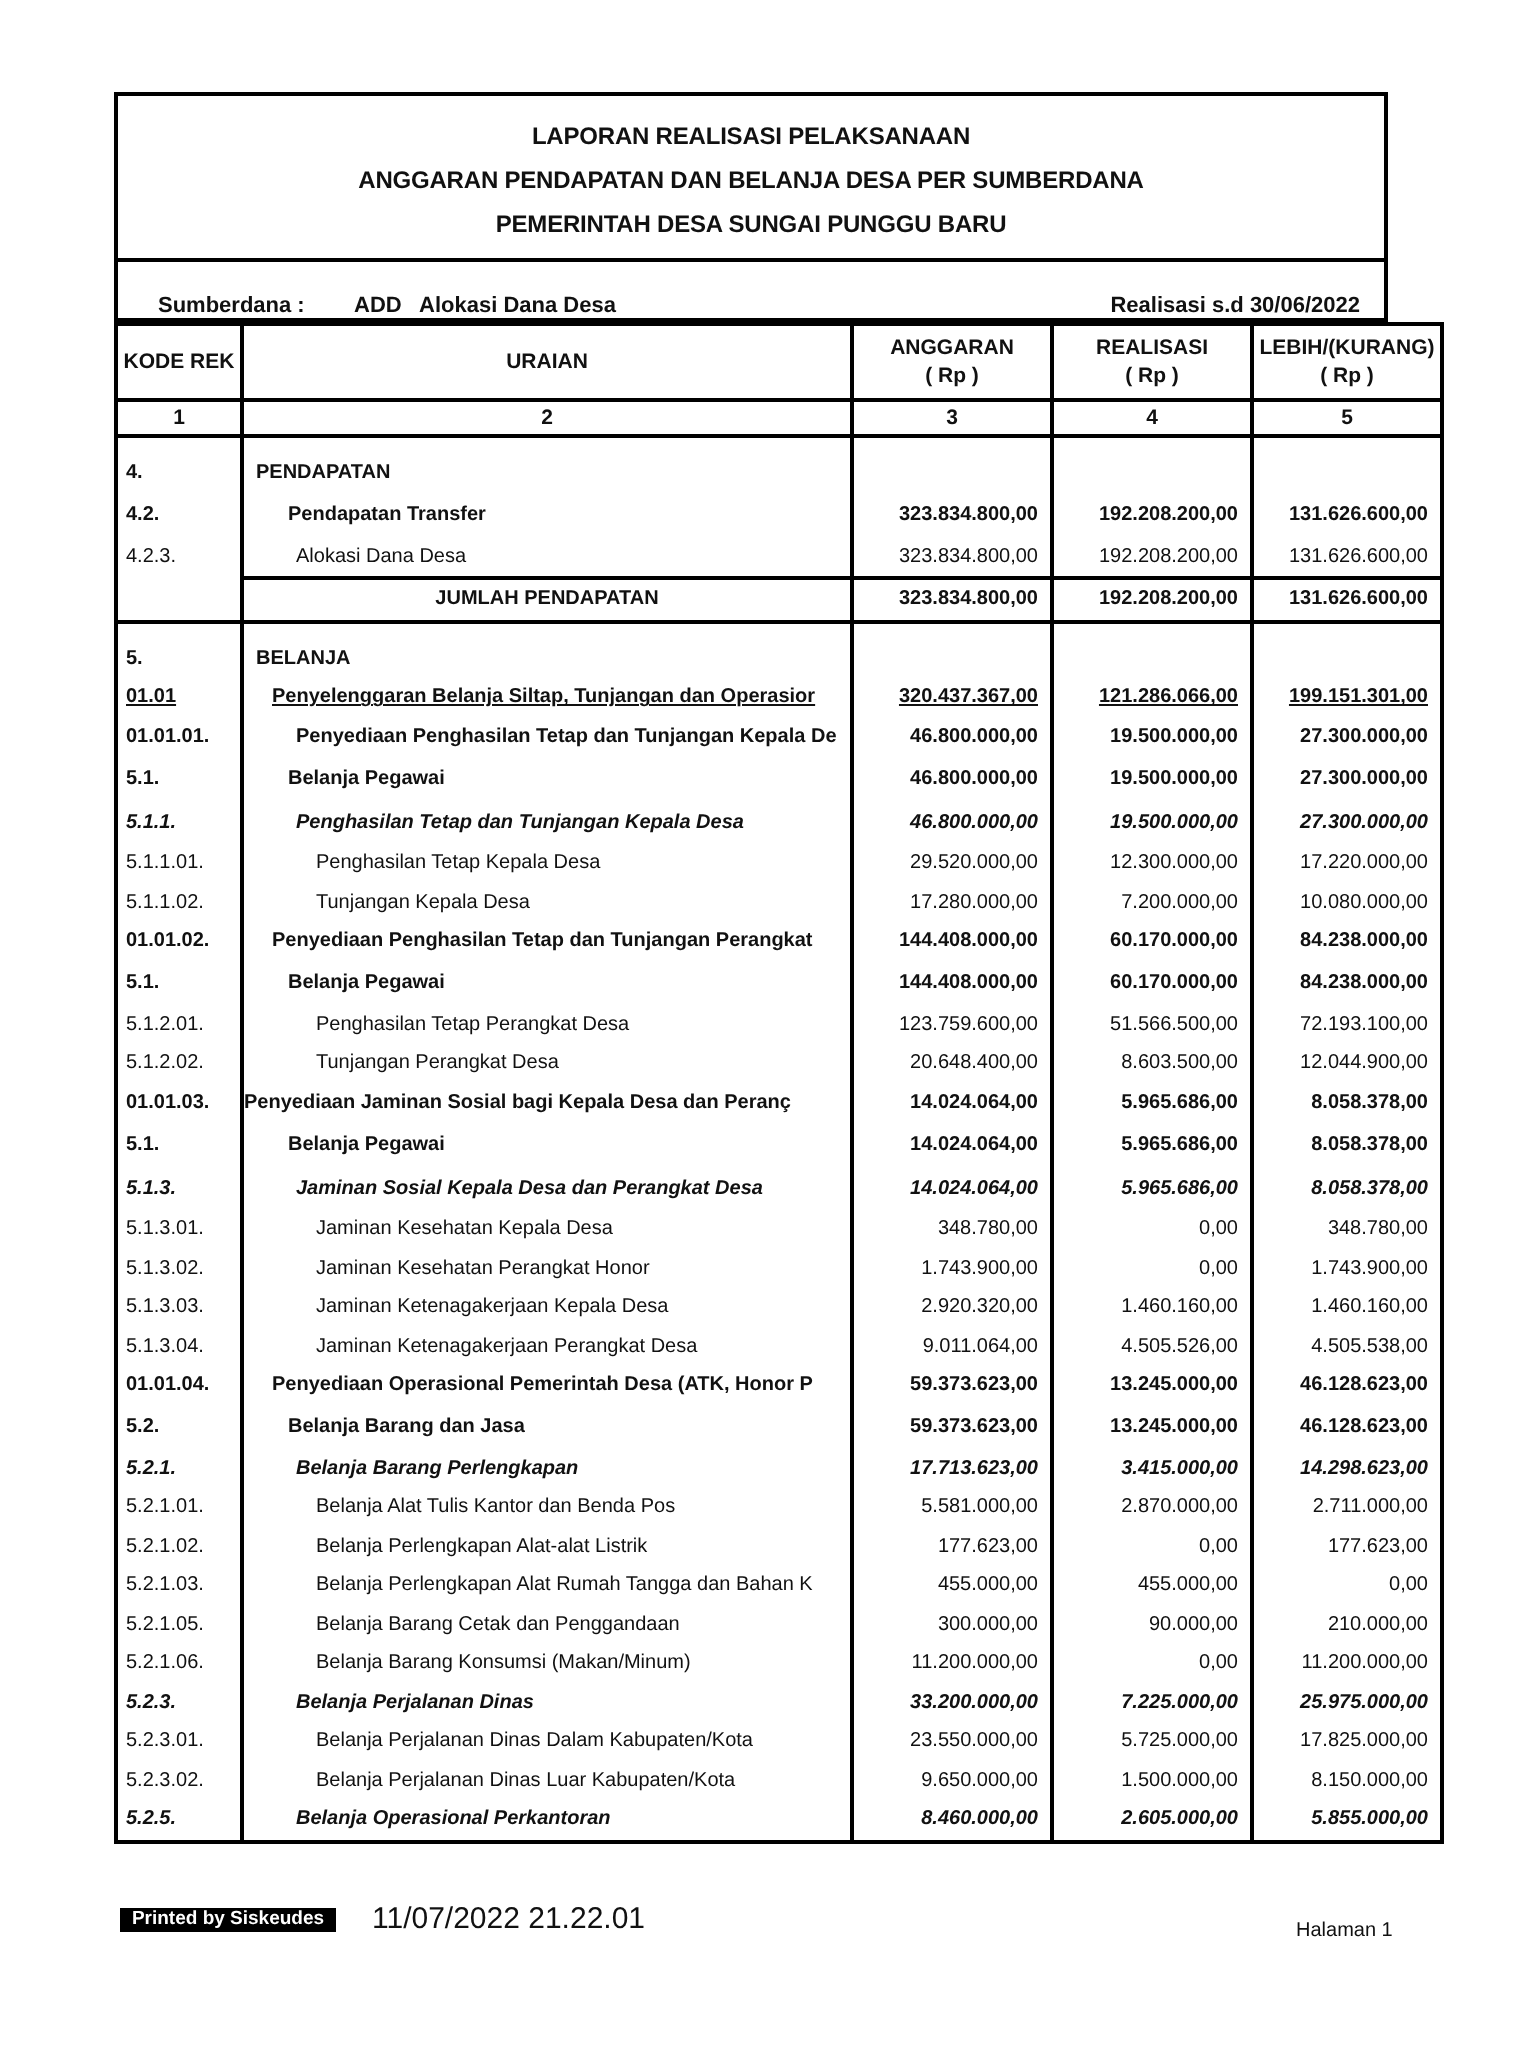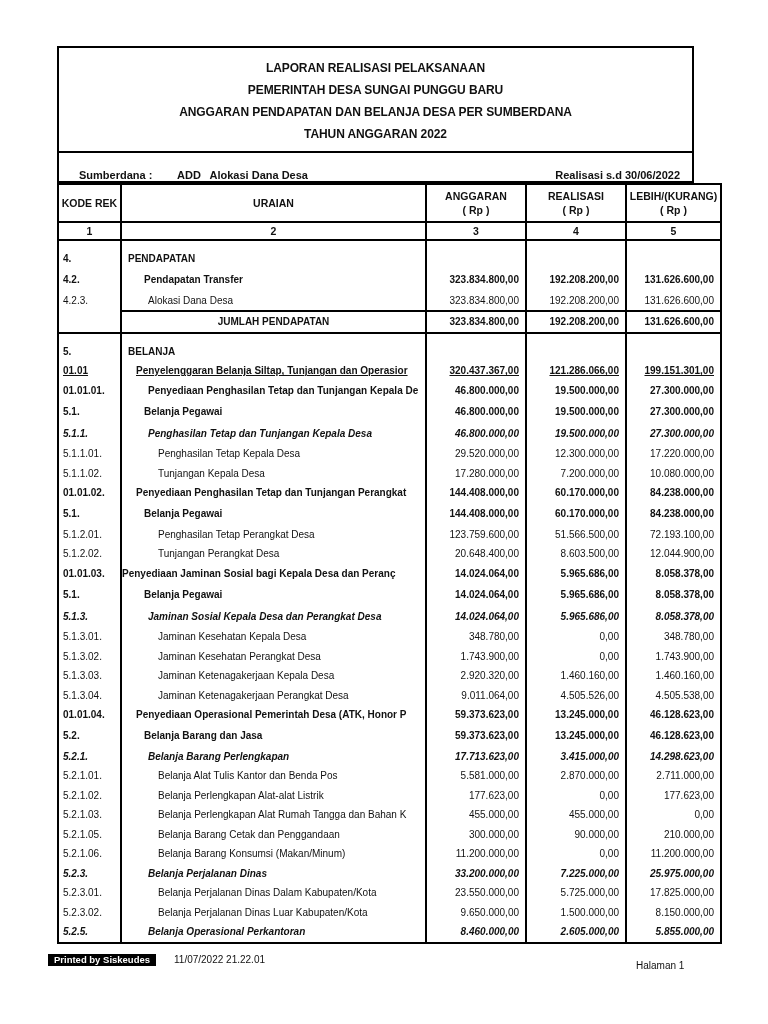--- a/index.html
+++ b/index.html
@@ -27,36 +27,35 @@
   tr.i td { font-weight: bold; font-style: italic; }
   tr.u td .t, tr.u td.v span { text-decoration: underline; }
   tr.tall td { height: 22px; }
   tr.gap td { height: 8px; }
   tr.sum td { border-top: 2px solid #000; border-bottom: 2px solid #000; }
   tr.sum td.k { border-top: none; border-bottom: 2px solid #000; }
   tr.last td { border-bottom: 2px solid #000; }
   .ind0 { padding-left: 6px; } .ind1 { padding-left: 22px; } .ind2 { padding-left: 26px; } .ind3 { padding-left: 36px; }
   td.center { text-align: center; }
 
-  .footer { position: absolute; left: 48px; top: 954px; width: 660px; height: 14px; }
+  .footer { position: absolute; left: 60px; top: 954px; width: 660px; height: 14px; }
   .printed { position: absolute; left: 0; top: 0; background: #000; color: #fff; font-size: 9.5px; font-weight: bold;
              width: 108px; height: 12px; line-height: 12px; text-align: center; }
-  .ptime { position: absolute; left: 126px; top: 0; font-size: 10px; line-height: 12px; }
+  .ptime { position: absolute; left: 126px; top: 0; font-size: 15px; line-height: 12px; }
   .pagenum { position: absolute; left: 588px; top: 6px; font-size: 10px; line-height: 12px; }
 </style>
 </head>
 <body>
 
 <div class="page">
   <div class="frame">
     <div class="title-block">
       <div class="title-line">LAPORAN REALISASI PELAKSANAAN</div>
+      <div class="title-line">ANGGARAN PENDAPATAN DAN BELANJA DESA PER SUMBERDANA</div>
       <div class="title-line">PEMERINTAH DESA SUNGAI PUNGGU BARU</div>
-      <div class="title-line">ANGGARAN PENDAPATAN DAN BELANJA DESA PER SUMBERDANA</div>
-      <div class="title-line">TAHUN ANGGARAN 2022</div>
     </div>
     <div class="meta-row">
       <div class="meta-left">
         <span class="sd-label">Sumberdana  :</span>
         <span>ADD</span>
         <span>Alokasi Dana Desa</span>
       </div>
       <div>Realisasi s.d 30/06/2022</div>
     </div>
   </div>
@@ -259,21 +258,21 @@
       <tr>
         <td class="k">5.1.3.01.</td>
         <td class="ind3">Jaminan Kesehatan Kepala Desa</td>
         <td class="v">348.780,00</td>
         <td class="v">0,00</td>
         <td class="v">348.780,00</td>
       </tr>
 
       <tr>
         <td class="k">5.1.3.02.</td>
-        <td class="ind3">Jaminan Kesehatan Perangkat Desa</td>
+        <td class="ind3">Jaminan Kesehatan Perangkat Honor</td>
         <td class="v">1.743.900,00</td>
         <td class="v">0,00</td>
         <td class="v">1.743.900,00</td>
       </tr>
 
       <tr>
         <td class="k">5.1.3.03.</td>
         <td class="ind3">Jaminan Ketenagakerjaan Kepala Desa</td>
         <td class="v">2.920.320,00</td>
         <td class="v">1.460.160,00</td>

